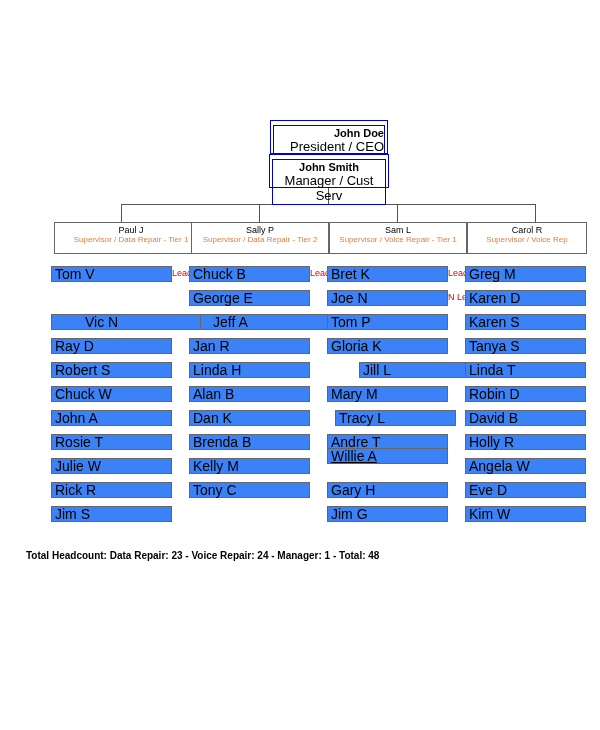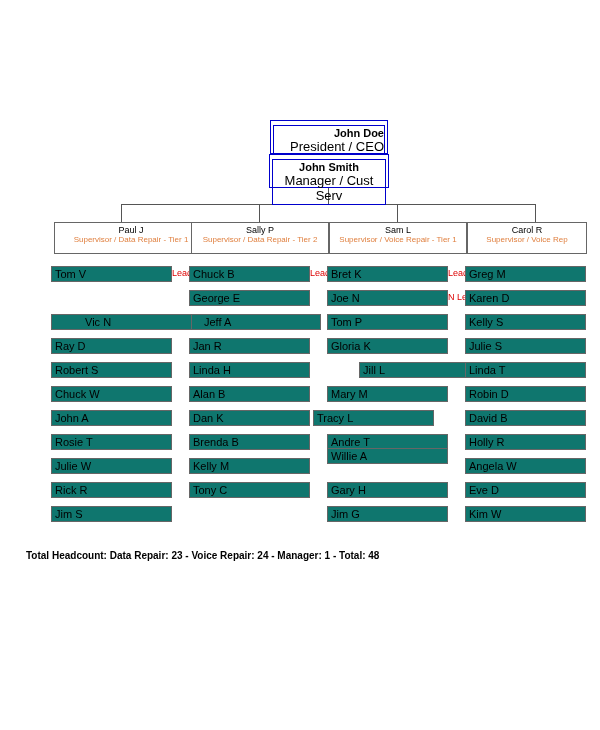--- a/index.html
+++ b/index.html
@@ -70,22 +70,22 @@
   .sup-title {
     color: #e08040;
     font-size: 8px;
     white-space: nowrap;
   }
   .emp-box {
     position: absolute;
     width: 116px;
     height: 14px;
     border: 1px solid #666;
-    background: #0f766e;
-    font-size: 11px;
+    background: #3b82f6;
+    font-size: 14px;
     padding-left: 3px;
     line-height: 14px;
   }
   .role-label {
     position: absolute;
     font-size: 9px;
     color: #dd0000;
   }
   .summary {
     position: absolute;
@@ -149,45 +149,45 @@
     <div class="emp-box" style="left: 51px; top: 362px;">Robert S</div>
     <div class="emp-box" style="left: 51px; top: 386px;">Chuck W</div>
     <div class="emp-box" style="left: 51px; top: 410px;">John A</div>
     <div class="emp-box" style="left: 51px; top: 434px;">Rosie T</div>
     <div class="emp-box" style="left: 51px; top: 458px;">Julie W</div>
     <div class="emp-box" style="left: 51px; top: 482px;">Rick R</div>
     <div class="emp-box" style="left: 51px; top: 506px;">Jim S</div>
     <div class="emp-box" style="left: 189px; top: 266px;">Chuck B</div>
     <div class="role-label" style="left: 310px; top: 268px;">Lead</div>
     <div class="emp-box" style="left: 189px; top: 290px;">George E</div>
-    <div class="emp-box" style="left: 191px; top: 314px; padding-left: 12px;">Jeff A</div>
+    <div class="emp-box" style="left: 200px; top: 314px; padding-left: 12px;">Jeff A</div>
     <div class="emp-box" style="left: 189px; top: 338px;">Jan R</div>
     <div class="emp-box" style="left: 189px; top: 362px;">Linda H</div>
     <div class="emp-box" style="left: 189px; top: 386px;">Alan B</div>
     <div class="emp-box" style="left: 189px; top: 410px;">Dan K</div>
     <div class="emp-box" style="left: 189px; top: 434px;">Brenda B</div>
     <div class="emp-box" style="left: 189px; top: 458px;">Kelly M</div>
     <div class="emp-box" style="left: 189px; top: 482px;">Tony C</div>
     <div class="emp-box" style="left: 327px; top: 266px;">Bret K</div>
     <div class="role-label" style="left: 448px; top: 268px;">Lead</div>
     <div class="emp-box" style="left: 327px; top: 290px;">Joe N</div>
     <div class="role-label" style="left: 448px; top: 292px;">N Lead</div>
     <div class="emp-box" style="left: 327px; top: 314px;">Tom P</div>
     <div class="emp-box" style="left: 327px; top: 338px;">Gloria K</div>
     <div class="emp-box" style="left: 327px; top: 362px; margin-left: 32px;">Jill L</div>
     <div class="emp-box" style="left: 327px; top: 386px;">Mary M</div>
-    <div class="emp-box" style="left: 313px; top: 410px;">Tracy L</div>
+    <div class="emp-box" style="left: 335px; top: 410px;">Tracy L</div>
     <div class="emp-box" style="left: 327px; top: 434px;">Andre T</div>
-    <div class="emp-box" style="left: 327px; top: 448px;">Willie A</div>
+    <div class="emp-box" style="left: 327px; top: 448px; text-decoration: underline;">Willie A</div>
     <div class="emp-box" style="left: 327px; top: 482px;">Gary H</div>
     <div class="emp-box" style="left: 327px; top: 506px;">Jim G</div>
     <div class="emp-box" style="left: 465px; top: 266px;">Greg M</div>
     <div class="emp-box" style="left: 465px; top: 290px;">Karen D</div>
-    <div class="emp-box" style="left: 465px; top: 314px;">Kelly S</div>
-    <div class="emp-box" style="left: 465px; top: 338px;">Julie S</div>
+    <div class="emp-box" style="left: 465px; top: 314px;">Karen S</div>
+    <div class="emp-box" style="left: 465px; top: 338px;">Tanya S</div>
     <div class="emp-box" style="left: 465px; top: 362px;">Linda T</div>
     <div class="emp-box" style="left: 465px; top: 386px;">Robin D</div>
     <div class="emp-box" style="left: 465px; top: 410px;">David B</div>
     <div class="emp-box" style="left: 465px; top: 434px;">Holly R</div>
     <div class="emp-box" style="left: 465px; top: 458px;">Angela W</div>
     <div class="emp-box" style="left: 465px; top: 482px;">Eve D</div>
     <div class="emp-box" style="left: 465px; top: 506px;">Kim W</div>
   </div>
 
 <div class="summary">Total Headcount:  Data Repair: 23  -  Voice Repair: 24  -  Manager: 1  -  Total: 48</div>

